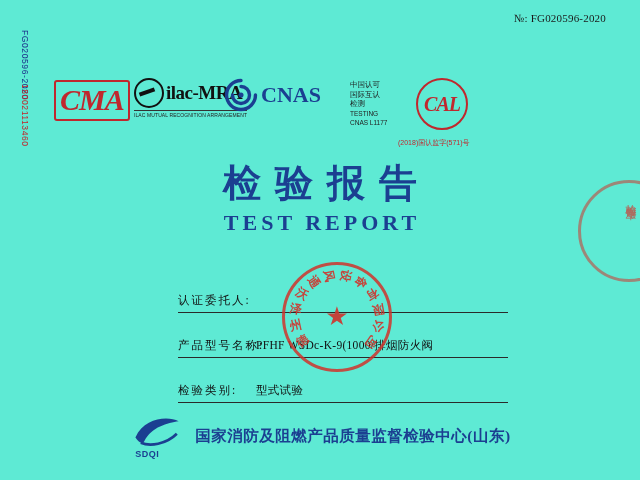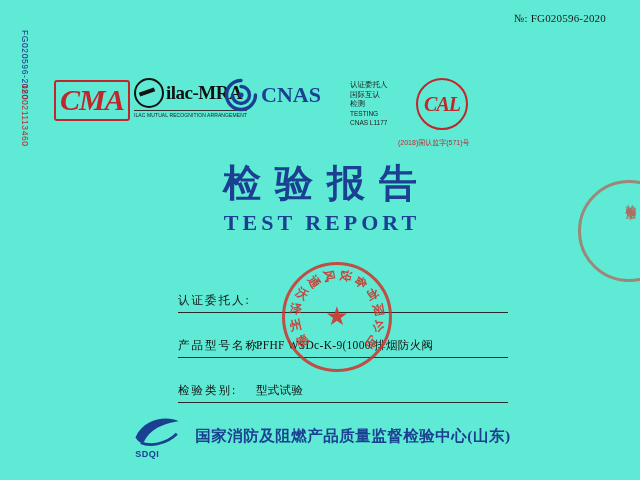--- a/index.html
+++ b/index.html
@@ -365,21 +365,21 @@
     <div class="logo cnas-wrap">
       <svg class="cnas-swirl" viewBox="0 0 40 40">
         <path d="M20 3 A17 17 0 1 0 37 20" fill="none" stroke="#1b3f91" stroke-width="4" stroke-linecap="round"></path>
         <path d="M20 10 A10 10 0 1 1 10 20" fill="none" stroke="#1b3f91" stroke-width="4" stroke-linecap="round"></path>
         <circle cx="20" cy="20" r="3" fill="#1b3f91"></circle>
       </svg>
       <span class="cnas-text">CNAS</span>
     </div>
 
     <div class="cnas-desc">
-      <div>认证委托人</div>
+      <div>中国认可</div>
       <div>国际互认</div>
       <div>检测</div>
       <div class="en">TESTING</div>
       <div class="en">CNAS L1177</div>
     </div>
 
     <div class="logo cal-wrap">
       <div class="cal-circle">
         <div class="cal-inner">CAL</div>
       </div>

